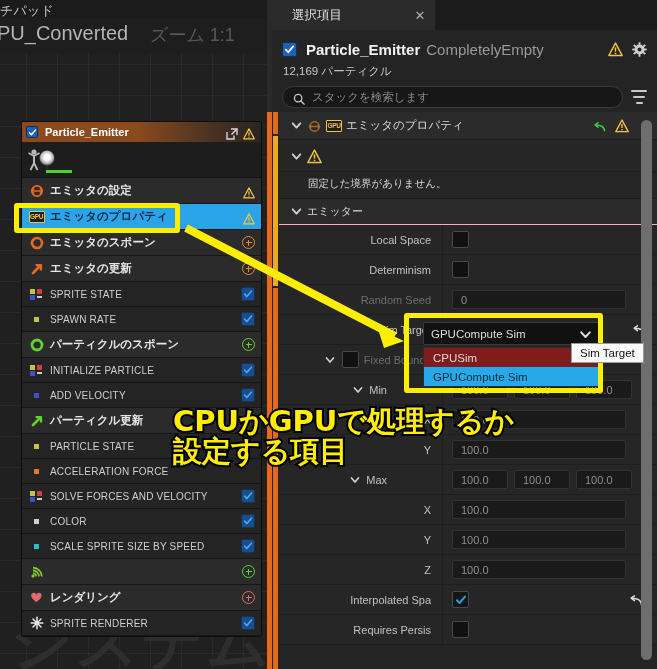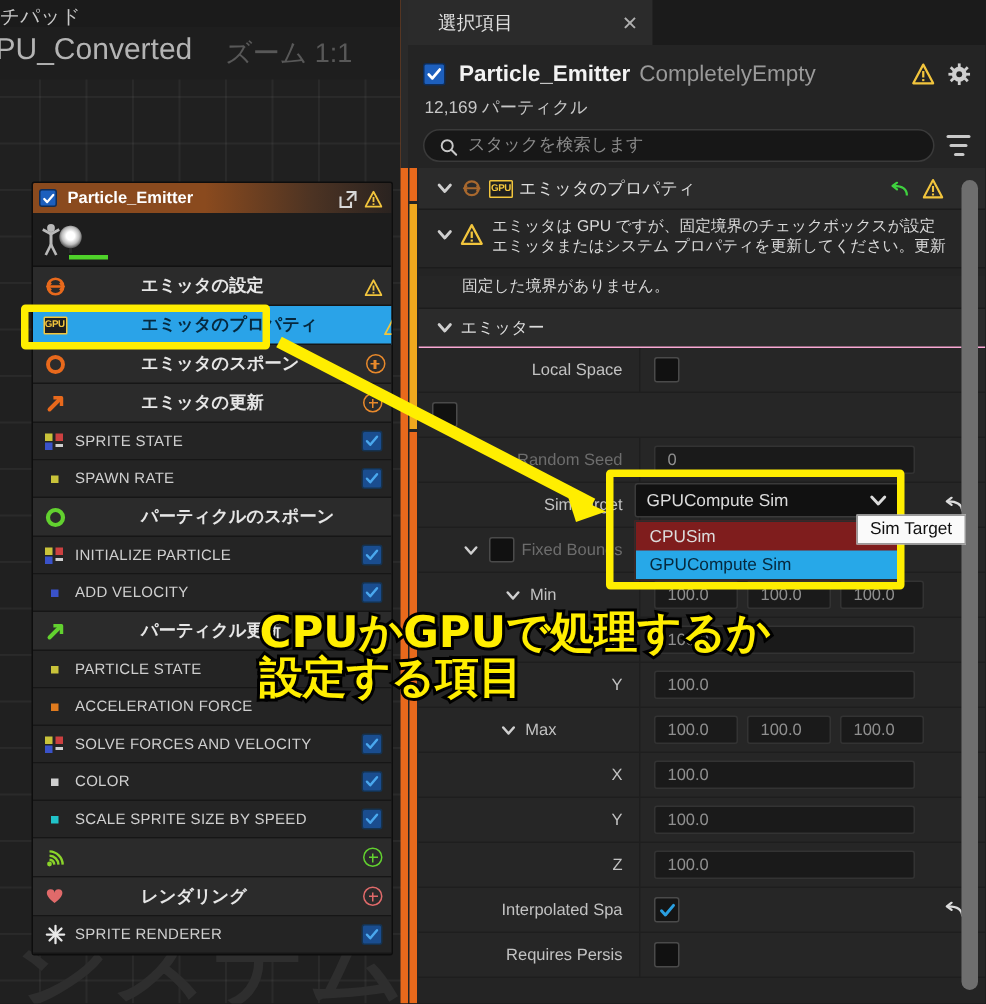--- a/index.html
+++ b/index.html
@@ -93,21 +93,21 @@
   }
   .thumb-underline {
     position:absolute; left:0; bottom:-4px; width: 26px; height:3px; background:#4fd22a;
   }
 
   .stack-row {
     height: 26px; display: flex; align-items: center;
     padding: 0 6px 0 6px; position: relative;
     border-bottom: 1px solid #161616;
   }
-  .stack-row.group { background: #2b2b2b; gap: 44px; }
+  .stack-row.group { background: #2b2b2b; }
   .stack-row.module { background: #242424; height: 25px; }
   .stack-row.selected { background: #2aa3e8; }
   .row-icon { width: 17px; flex: 0 0 17px; display:flex; align-items:center; justify-content:center; }
   .row-label { font-size: 11px; color: #d6d6d6; margin-left: 5px; white-space: nowrap;}
   .stack-row.group .row-label { font-weight: bold; color: #e6e6e6; font-size: 11.5px;}
   .stack-row.selected .row-label { color: #06283d; font-weight: bold; }
   .stack-row.module .row-label { color: #cfcfcf; font-size: 10px; letter-spacing:.2px;}
   .row-right { margin-left: auto; display: flex; align-items: center; gap: 6px; }
   .plus {
     width: 13px; height: 13px; border-radius: 50%;
@@ -225,21 +225,21 @@
   .warn-sub { font-size:10.5px; color:#d9d9d9; margin: 5px 0 0 29px; }
 
   .grp-row {
     height:26px; display:flex; align-items:center; background:#2b2b2b;
     border-bottom:1px solid #f9a8d4; padding-left:11px;
   }
   .grp-row .sect-title { font-size:11px; }
 
   .prop-row {
     height:30px; display:flex; align-items:center; background:#262626;
-    border-bottom:1px solid #1e1e1e; position:relative;
+    border-bottom:1px solid #1e1e1e; position:relative;padding-left:16px;
   }
   .prop-label {
     width:148px; padding-right:11px; text-align:right; font-size:11px; color:#c2c2c2;
     white-space:nowrap; overflow:hidden; flex:0 0 148px;
     border-right:1px solid #1e1e1e; line-height:30px; height:30px;
   }
   .prop-label.dim { color:#6d6d6d; }
   .prop-ctl { flex:1; display:flex; align-items:center; padding-left:9px; gap:6px; height:30px;}
   .cbox {
     width:17px; height:17px; background:#111; border:1px solid #4a4a4a; border-radius:2px;
@@ -721,24 +721,20 @@
                 <path d="M2.5 4 L6 8 L9.5 4" stroke="#cfcfcf" stroke-width="1.7" fill="none" stroke-linecap="round" stroke-linejoin="round"></path>
               </svg>
           </span>
           <span class="icn" style="width:15px;height:15px;margin-left:4px;margin-top:4px;flex:0 0 15px;">
             <svg viewBox="0 0 14 14">
                 <path d="M7 1 L13.2 12.6 L0.8 12.6 Z" fill="none" stroke="#f2c53d" stroke-width="1.4" stroke-linejoin="round"></path>
                 <rect x="6.3" y="5" width="1.4" height="4" fill="#f2c53d"></rect>
                 <rect x="6.3" y="10" width="1.4" height="1.3" fill="#f2c53d"></rect>
               </svg>
           </span>
-          <span class="warn-text">
-            <span style="display:block">エミッタは GPU ですが、固定境界のチェックボックスが設定</span>
-            <span style="display:block">エミッタまたはシステム プロパティを更新してください。更新</span>
-          </span>
         </div>
         <div style="background:#262626;border-bottom:1px solid #1c1c1c;padding-bottom:7px;">
           <div class="warn-sub">固定した境界がありません。</div>
         </div>
 
         <div class="grp-row">
           <span class="chev">
             <svg viewBox="0 0 12 12">
                 <path d="M2.5 4 L6 8 L9.5 4" stroke="#cfcfcf" stroke-width="1.7" fill="none" stroke-linecap="round" stroke-linejoin="round"></path>
               </svg>
@@ -747,20 +743,21 @@
         </div>
 
         <div id="prop-rows">
             <div class="prop-row">
               <span class="prop-label">Local Space</span>
               <span class="prop-ctl">
                 <span class="cbox"></span>
               </span>
             </div>
             <div class="prop-row">
+              <span class="prop-label">Determinism</span>
               <span class="prop-ctl">
                 <span class="cbox"></span>
               </span>
             </div>
             <div class="prop-row">
               <span class="prop-label dim">Random Seed</span>
               <span class="prop-ctl">
                 <span class="numfield wide">0</span>
               </span>
             </div>

